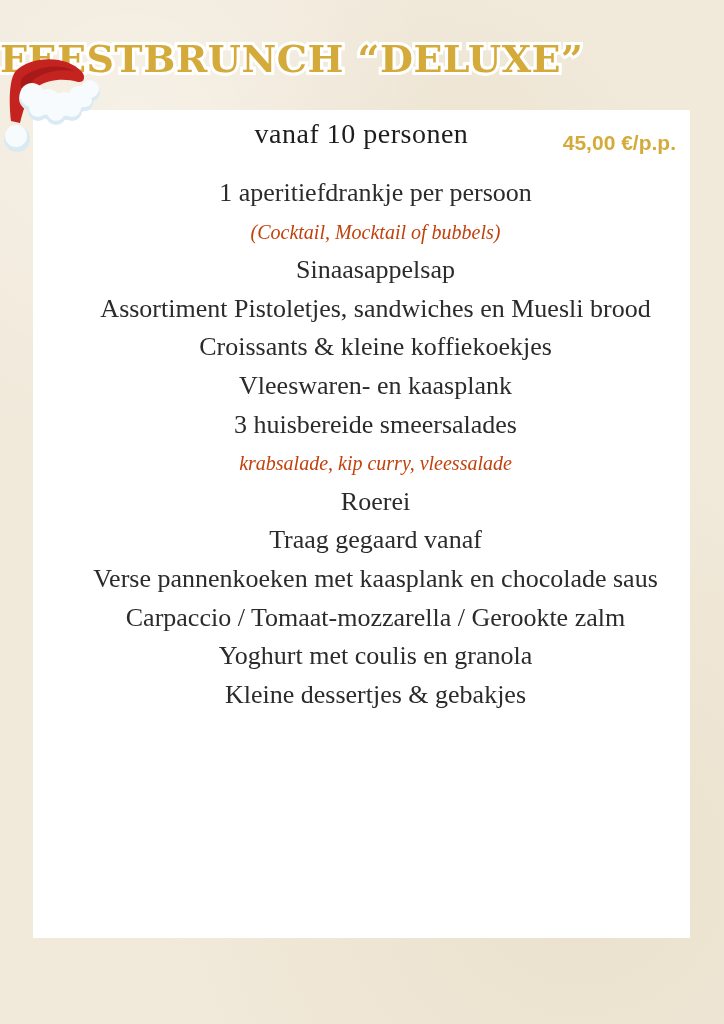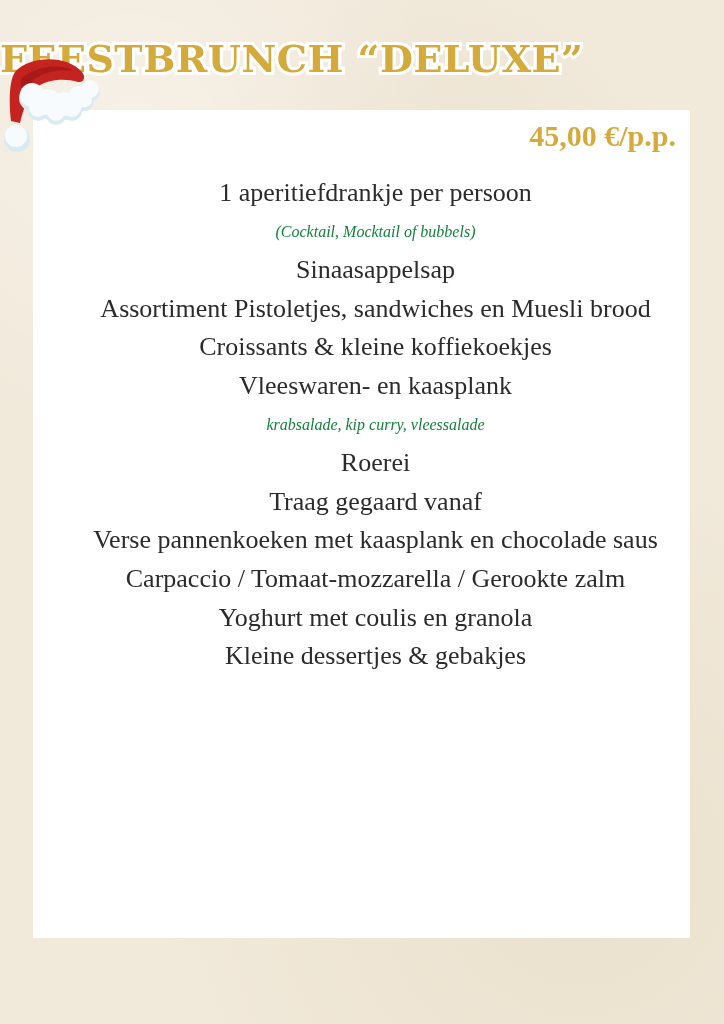--- a/index.html
+++ b/index.html
@@ -39,33 +39,33 @@
   }
   .santa-hat{
     position:absolute;left:2px;top:52px;width:100px;height:110px;z-index:5;
   }
   .serving{
     position:absolute;top:8px;left:0;width:100%;
     text-align:center;font-size:28px;color:#1d1d1d;
     letter-spacing:.5px;
   }
   .price{
-    position:absolute;top:9px;right:14px;
-    font-family:Liberation Serif, serif;
-    font-weight:bold;font-size:30px;color:var(--gold);
+    position:absolute;top:21px;right:14px;
+    font-family:Liberation Sans, sans-serif;
+    font-weight:bold;font-size:21px;color:var(--gold);
   }
   .menu-list{
     position:absolute;top:64px;left:0;right:0;
     text-align:center;
   }
   .menu-line{
     line-height:38.6px;white-space:nowrap;color:var(--ink);margin-left:28px;
   }
   .menu-line.item{font-size:26px;}
-  .menu-line.sub{font-size:16px;font-style:italic;color:#15803d;}
+  .menu-line.sub{font-size:20px;font-style:italic;color:#c2410c;}
 </style>
 </head>
 <body>
 
 <div class="page">
 
   <div class="page-title">FEESTBRUNCH “DELUXE”</div>
 
   <svg class="santa-hat" viewBox="0 0 100 110" xmlns="http://www.w3.org/2000/svg" aria-hidden="true">
 
@@ -93,28 +93,30 @@
       <circle cx="54" cy="60" r="9"></circle>
         <circle cx="70" cy="56" r="9"></circle>
       <circle cx="83" cy="48" r="7"></circle>
     </g>
 
     <circle cx="15" cy="87" r="13" fill="#d9eaf3"></circle>
     <circle cx="14" cy="84" r="11" fill="#f7fbfd"></circle>
   </svg>
 
   <div class="card">
+    <div class="serving">vanaf 10 personen</div>
     <div class="price">45,00 €/p.p.</div>
     <div class="menu-list">
         <div class="menu-line item">1 aperitiefdrankje per persoon</div>
         <div class="menu-line sub">(Cocktail, Mocktail of bubbels)</div>
         <div class="menu-line item">Sinaasappelsap</div>
         <div class="menu-line item">Assortiment Pistoletjes, sandwiches en Muesli brood</div>
         <div class="menu-line item">Croissants &amp; kleine koffiekoekjes</div>
         <div class="menu-line item">Vleeswaren- en kaasplank</div>
+        <div class="menu-line item">3 huisbereide smeersalades</div>
         <div class="menu-line sub">krabsalade, kip curry, vleessalade</div>
         <div class="menu-line item">Roerei</div>
         <div class="menu-line item">Traag gegaard vanaf</div>
         <div class="menu-line item">Verse pannenkoeken met kaasplank en chocolade saus</div>
         <div class="menu-line item">Carpaccio / Tomaat-mozzarella / Gerookte zalm</div>
         <div class="menu-line item">Yoghurt met coulis en granola</div>
         <div class="menu-line item">Kleine dessertjes &amp; gebakjes</div>
       </div>
   </div>
 

